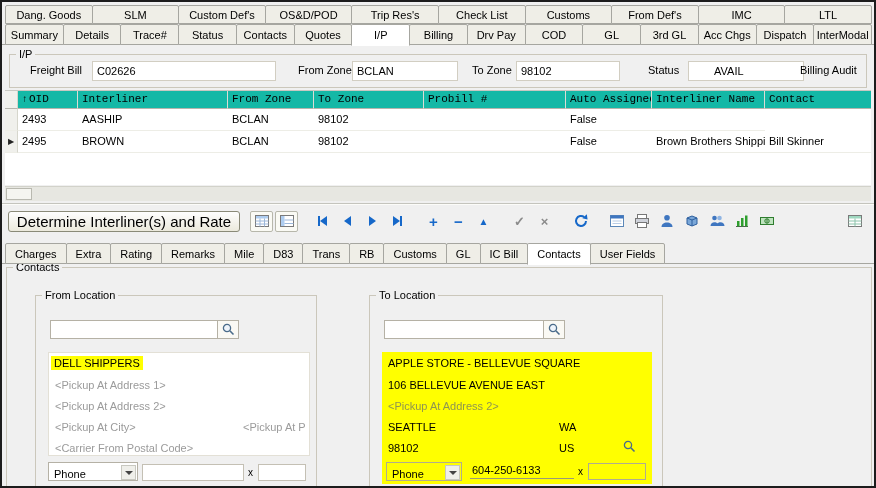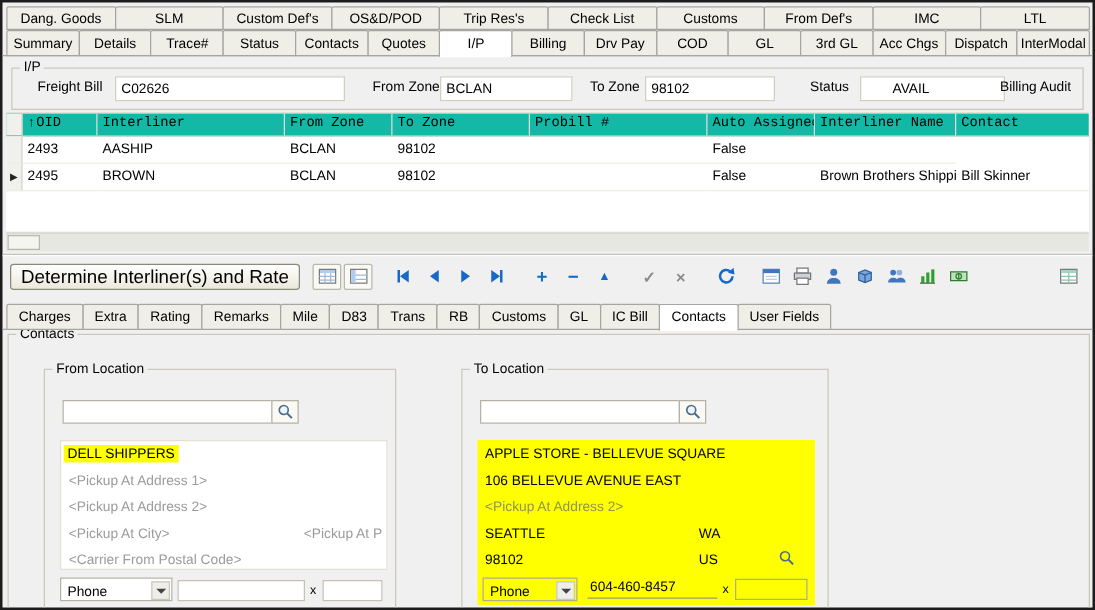--- a/index.html
+++ b/index.html
@@ -371,20 +371,20 @@
               <circle cx="6" cy="6" r="3.6" fill="none" stroke="#4a6b8a" stroke-width="1.3"></circle>
               <line x1="8.8" y1="8.8" x2="12.5" y2="12.5" stroke="#4a6b8a" stroke-width="1.6"></line>
             </svg>
         </span>
         <div class="combo y-border" style="left:4px; top:110px; width:76px;">
           <span class="combo-txt">Phone</span>
           <span class="drop-btn">
               <span class="tri-d"></span>
             </span>
         </div>
-        <div class="phone-val" style="left:88px; top:110px; width:104px;">604-460-8457</div>
+        <div class="phone-val" style="left:88px; top:110px; width:104px;">604-250-6133</div>
         <span class="x-lbl" style="left:196px; top:114px;">x</span>
         <input class="small-input y-border" style="left: 206px; top: 111px; width: 58px;" value="">
       </div>
     </div>
   </div>
 
 </div>
 
 </body></html>

